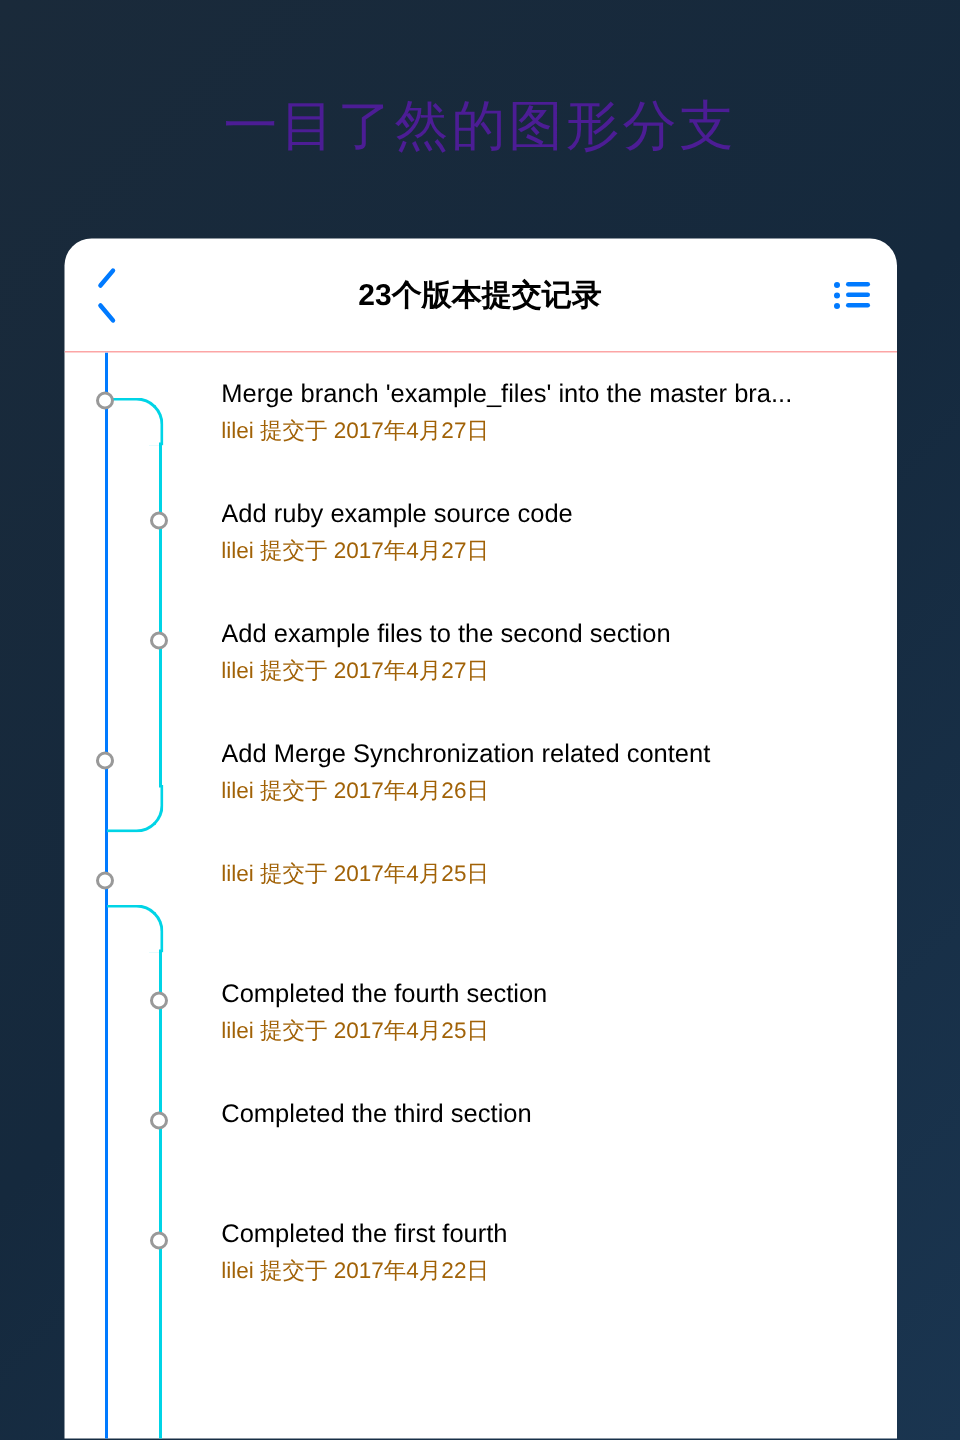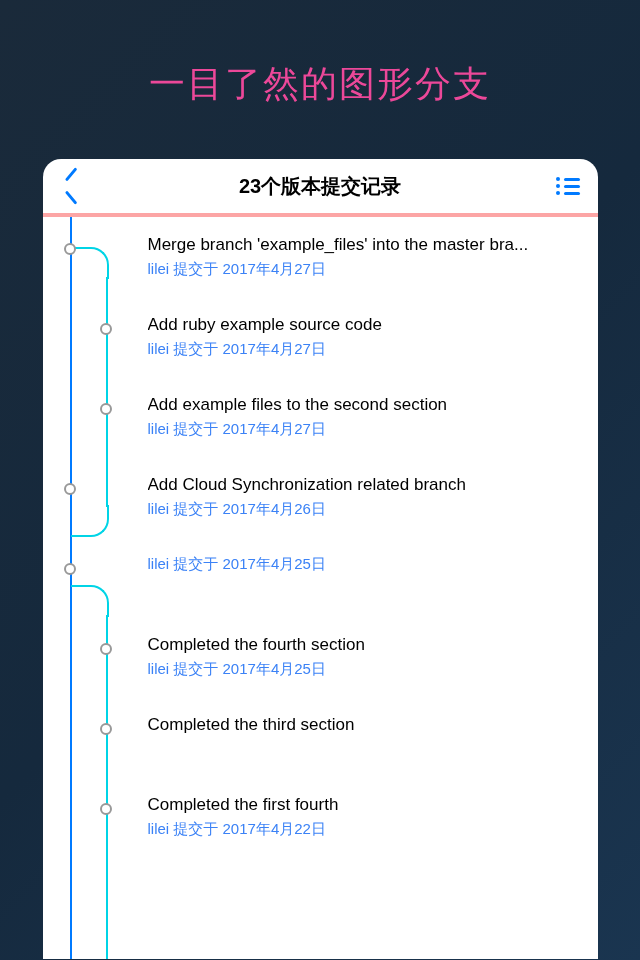--- a/index.html
+++ b/index.html
@@ -9,43 +9,43 @@
     }
     body {
       width: 640px;
       height: 960px;
       background: linear-gradient(135deg, #1a2a3a 0%, #15293d 50%, #1a3550 100%);
       font-family: -apple-system, BlinkMacSystemFont, "Helvetica Neue", sans-serif;
       overflow: hidden;
       position: relative;
     }
     .tagline {
-      color: #ec4899;
+      color: #4c1d95;
       font-size: 36px;
       font-weight: 300;
       text-align: center;
       padding: 60px 0 50px 0;
       letter-spacing: 2px;
     }
     .phone-frame {
       width: 555px;
       height: 800px;
       background: #ffffff;
       margin: 0 auto;
       border-radius: 18px 18px 0 0;
       overflow: hidden;
       position: relative;
     }
     .nav-bar {
-      height: 58px;
+      height: 76px;
       display: flex;
       align-items: center;
       justify-content: space-between;
       padding: 0 8px;
-      border-bottom: 4px solid #fca5a5;
+      border-bottom: 1px solid #fca5a5;
       text-align: center;
     }
     .back-btn {
       width: 44px;
       height: 44px;
       display: flex;
       align-items: center;
       justify-content: center;
       cursor: pointer;
     }
@@ -171,21 +171,21 @@
       font-size: 17px;
       color: #000;
       font-weight: 400;
       white-space: nowrap;
       overflow: hidden;
       text-overflow: ellipsis;
       margin-bottom: 5px;
     }
     .commit-meta {
       font-size: 15px;
-      color: #3b82f6;
+      color: #a16207;
     }
     .merge-curve-top {
       position: absolute;
       left: 28px;
       top: 0;
       width: 38px;
       height: 32px;
       border-left: none;
       border-top: none;
       border-right: 2px solid #00d4e6;
@@ -257,21 +257,21 @@
     <div class="commit-item">
       <div class="commit-dot branch"></div>
       <div class="commit-title">Add example files to the second section</div>
       <div class="commit-meta">
         <span>lilei</span> <span>提交于</span> <span>2017年4月27日</span>
       </div>
     </div>
 
     <div class="commit-item">
       <div class="commit-dot main"></div>
-      <div class="commit-title">Add Cloud Synchronization related branch</div>
+      <div class="commit-title">Add Merge Synchronization related content</div>
       <div class="commit-meta">
         <span>lilei</span> <span>提交于</span> <span>2017年4月26日</span>
       </div>
     </div>
 
     <div class="commit-item">
       <div class="commit-dot main"></div>
       <div class="commit-meta">
         <span>lilei</span> <span>提交于</span> <span>2017年4月25日</span>
       </div>

